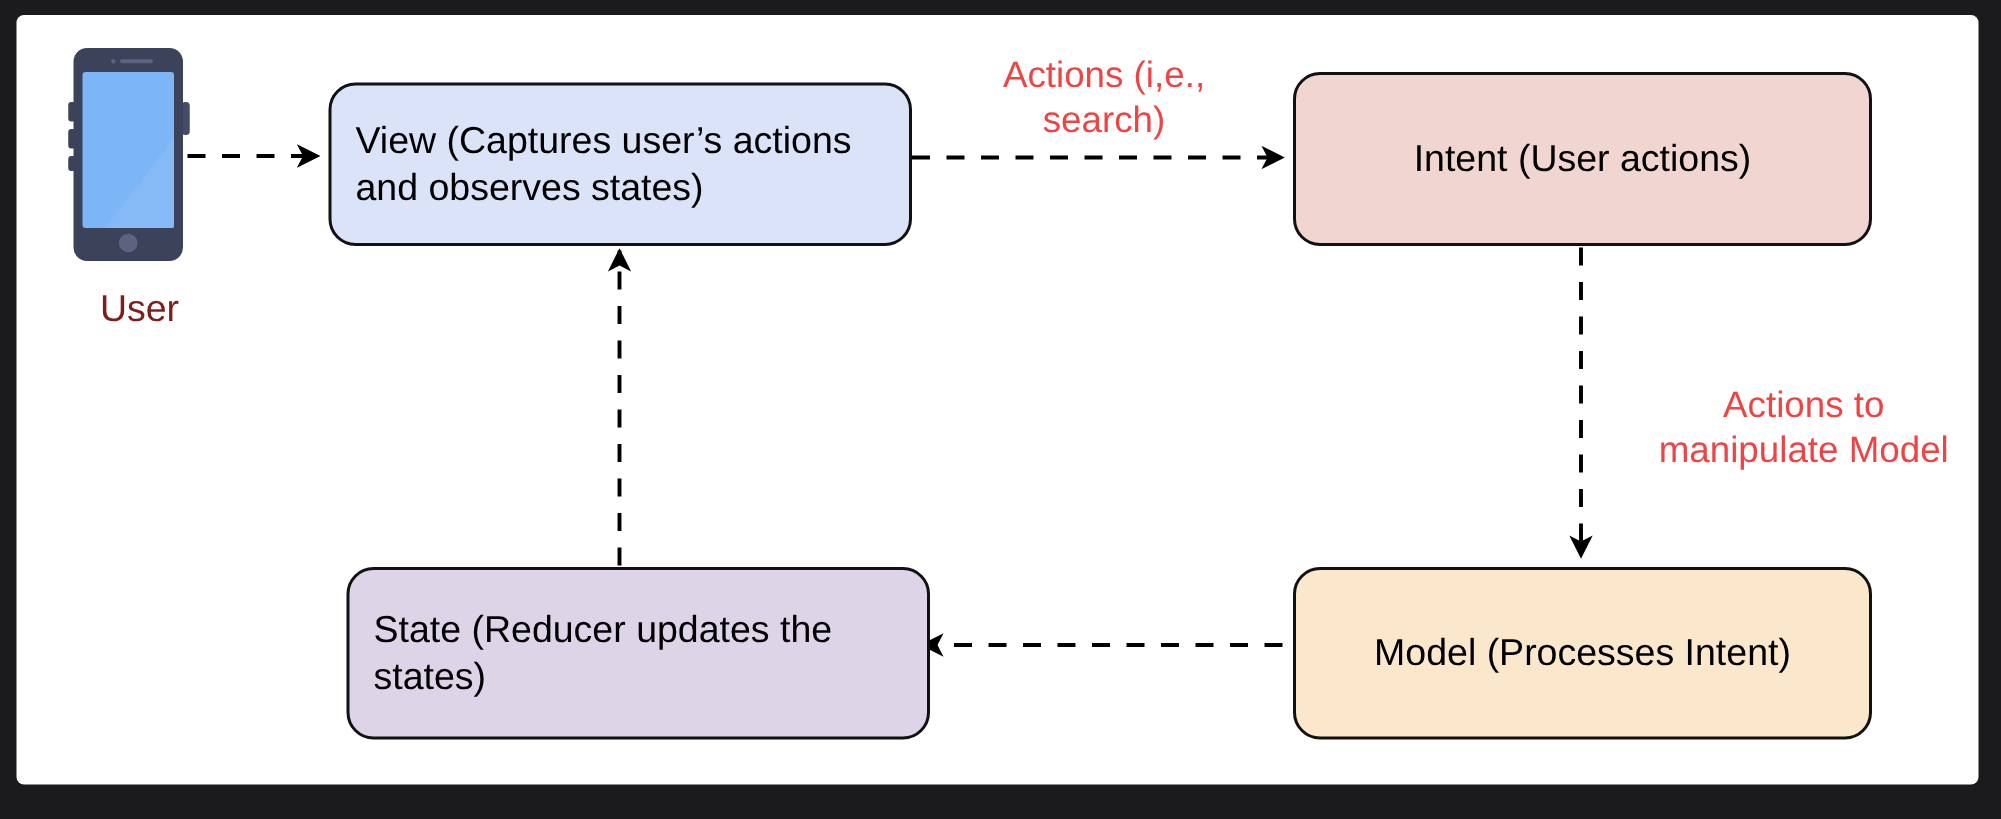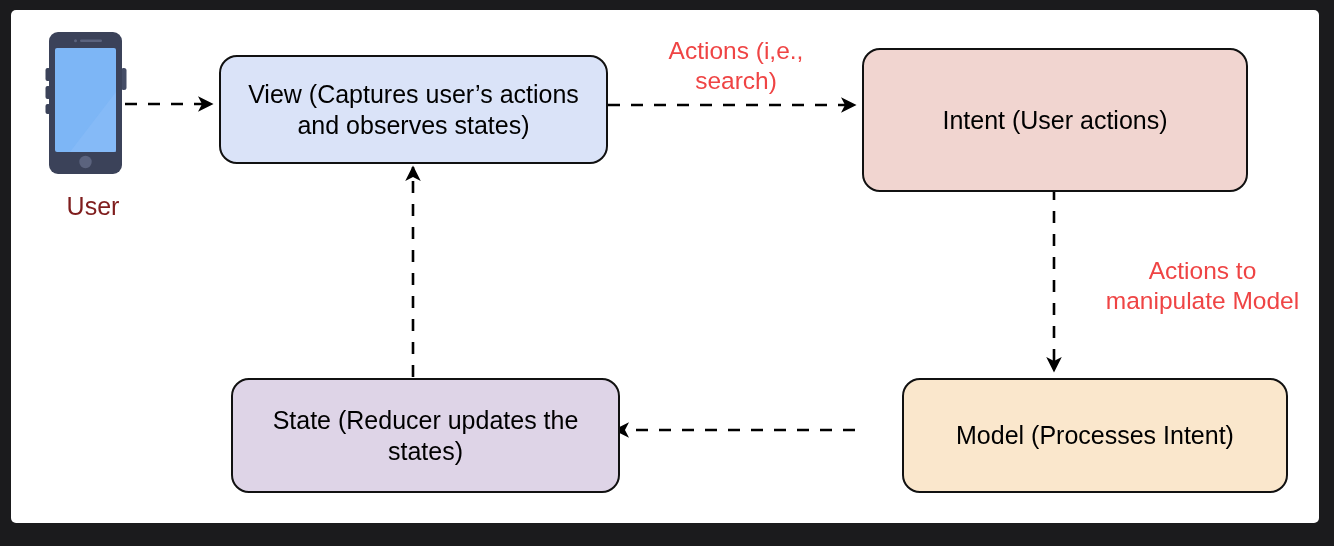--- a/index.html
+++ b/index.html
@@ -28,30 +28,30 @@
   }
   
   .node {
     position: absolute;
     box-sizing: border-box;
     border: 2.4px solid #111111;
     border-radius: 18px;
     display: flex;
     align-items: center;
     justify-content: center;
-    text-align: center;
+    text-align: left;
     color: #000000;
     font-size: 25px;
     line-height: 1.24;
     padding: 4px 16px;
   }
   #node-view   { left: 208px; top: 45px;  width: 389px; height: 109px; background: #dae3f8; }
-  #node-intent { left: 851px; top: 38px;  width: 386px; height: 144px; background: #f1d5d0; }
+  #node-intent { left: 851px; top: 38px;  width: 386px; height: 116px; background: #f1d5d0; }
   #node-state  { left: 208px; top: 368px; width: 389px; height: 115px; background: #ded4e7; margin-left: 12px; }
-  #node-model  { left: 851px; top: 368px; width: 386px; height: 115px; background: #fae7cc; margin-left: 40px; }
+  #node-model  { left: 851px; top: 368px; width: 386px; height: 115px; background: #fae7cc; }
 
   
   .edge-label {
     position: absolute;
     color: #ef4444;
     font-size: 24.5px;
     line-height: 1.22;
     text-align: center;
     white-space: pre-line;
   }

